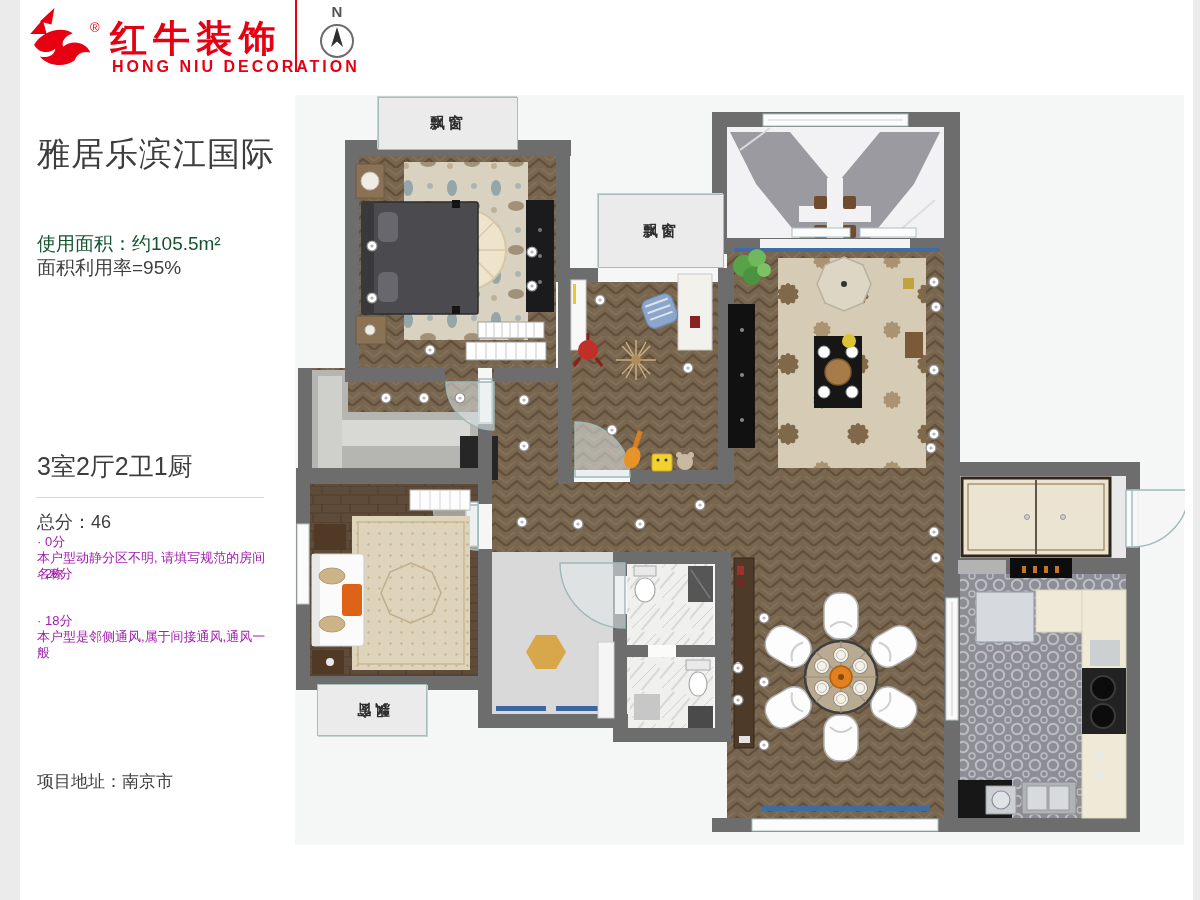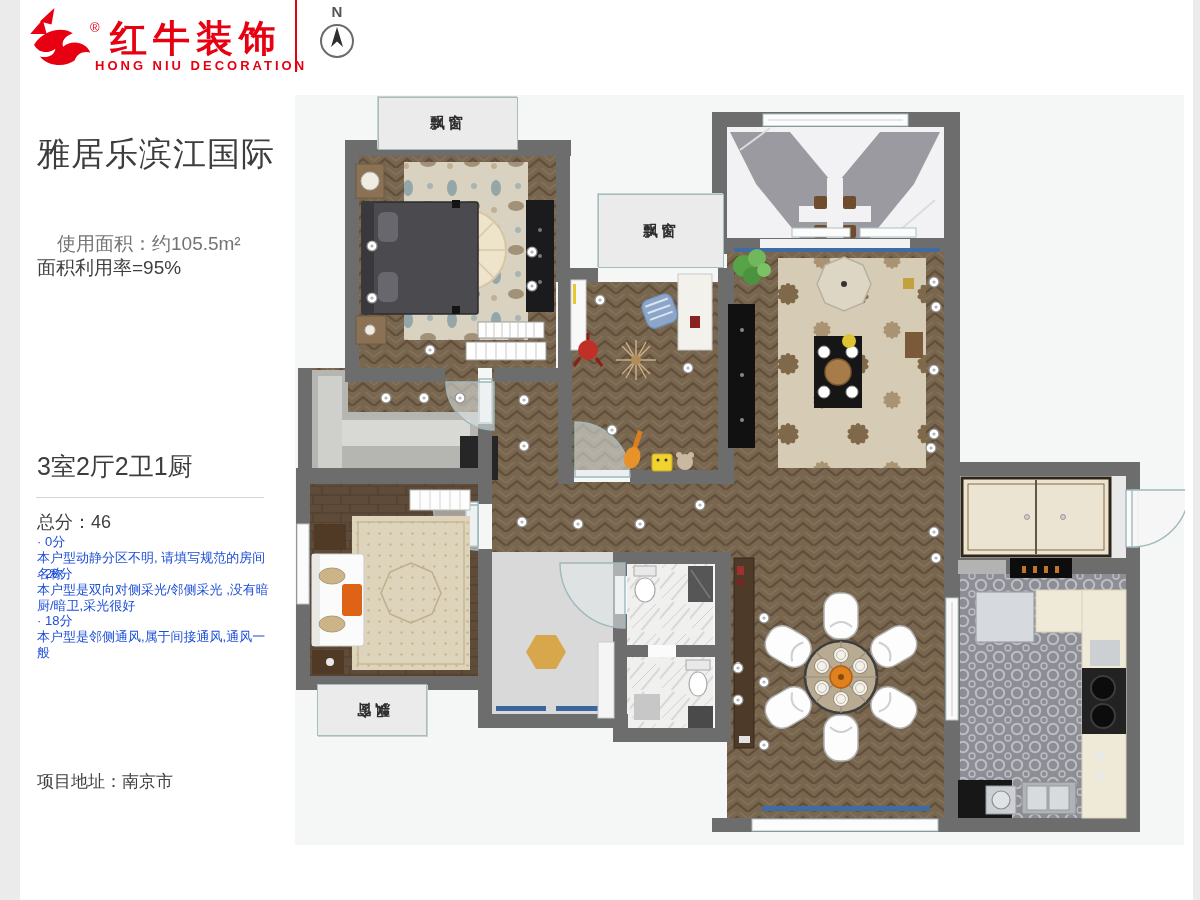--- a/index.html
+++ b/index.html
@@ -7,35 +7,35 @@
   .stage{position:relative;width:1200px;height:900px;background:#ffffff;overflow:hidden;}
   .abs{position:absolute;}
   .left-strip{left:0;top:0;width:20px;height:900px;background:#ebebeb;}
   .right-strip{left:1193px;top:0;width:7px;height:900px;background:#ececec;}
   .plan-bg{left:295px;top:95px;width:889px;height:750px;background:#f5f6f6;}
   .red-rule{left:295px;top:0;width:2px;height:72px;background:#e60012;}
 
   
   .logo{left:28px;top:6px;width:266px;height:66px;}
   .logo-cn{position:absolute;left:82px;top:8px;font-size:37px;font-weight:bold;color:#e60012;letter-spacing:6px;white-space:nowrap;}
-  .logo-en{position:absolute;left:67px;top:52px;font-size:13px;font-weight:bold;color:#e60012;letter-spacing:3px;white-space:nowrap;}
+  .logo-en{position:absolute;left:84px;top:52px;font-size:16px;font-weight:bold;color:#e60012;letter-spacing:3px;white-space:nowrap;}
   .logo-reg{position:absolute;left:62px;top:14px;font-size:13px;color:#e60012;}
 
   
   .compass{left:314px;top:4px;width:46px;height:66px;text-align:center;}
   .compass-n{font-size:15px;color:#555;font-weight:bold;line-height:16px;}
 
   
   .side-title{left:37px;top:132px;font-size:33px;color:#3d3d3d;letter-spacing:1px;}
-  .side-area1{left:37px;top:231px;font-size:19px;color:#737373;margin-left:20px;}
+  .side-area1{left:37px;top:231px;font-size:19px;color:#14532d;}
   .side-area2{left:37px;top:255px;font-size:19px;color:#3f3f3f;}
   .side-rooms{left:37px;top:450px;font-size:25px;color:#3d3d3d;}
   .side-div{left:36px;top:497px;width:228px;height:1px;background:#d6d6d6;}
   .side-total{left:37px;top:510px;font-size:18px;color:#3f3f3f;}
-  .sc{left:37px;font-size:13px;color:#1d4ed8;line-height:16px;width:232px;}
+  .sc{left:37px;font-size:13px;color:#a21caf;line-height:16px;width:232px;}
   .side-addr{left:37px;top:770px;font-size:17px;color:#3f3f3f;text-align:center;}
 
   
   .baybox{background:#ffffff;border:1px solid #c6d2d2;box-sizing:border-box;z-index:5;}
   .baybox .inner{width:100%;height:100%;border:1px solid #a8bcbc;background:#ebebeb;display:flex;align-items:center;justify-content:center;font-size:15px;font-weight:bold;color:#2e2e2e;letter-spacing:3px;}
   .bay1{left:377px;top:96px;width:140px;height:53px;}
   .bay2{left:597px;top:193px;width:126px;height:74px;}
   .bay3{left:318px;top:685px;width:110px;height:52px;transform:rotate(180deg);}
 </style>
 </head>
@@ -68,21 +68,20 @@
 
   <div class="abs side-title">雅居乐滨江国际</div>
   <div class="abs side-area1">使用面积：约105.5m²</div>
   <div class="abs side-area2">面积利用率=95%</div>
   <div class="abs side-rooms">3室2厅2卫1厨</div>
   <div class="abs side-div"></div>
   <div class="abs side-total">总分：46</div>
   <div class="abs sc" style="top:534px">· 0分</div>
   <div class="abs sc" style="top:550px">本户型动静分区不明, 请填写规范的房间名称</div>
   <div class="abs sc" style="top:566px">· 28分</div>
-  <div class="abs sc" style="top:582px">本户型是双向对侧采光/邻侧采光 ,没有暗厨/暗卫,采光很好</div>
   <div class="abs sc" style="top:613px">· 18分</div>
   <div class="abs sc" style="top:629px">本户型是邻侧通风,属于间接通风,通风一般</div>
   <div class="abs side-addr">项目地址：南京市</div>
 
   <svg class="abs" style="left:295px;top:95px;" width="890" height="750" viewBox="295 95 890 750">
     <defs>
       <pattern id="pHerr" width="22" height="14" patternUnits="userSpaceOnUse">
         <rect width="22" height="14" fill="#78664f"></rect>
         <path d="M0 14 L11 5 L22 14" stroke="#62503c" stroke-width="2.4" fill="none"></path>
         <path d="M0 7 L11 -2 L22 7" stroke="#84735c" stroke-width="1.4" fill="none"></path>

